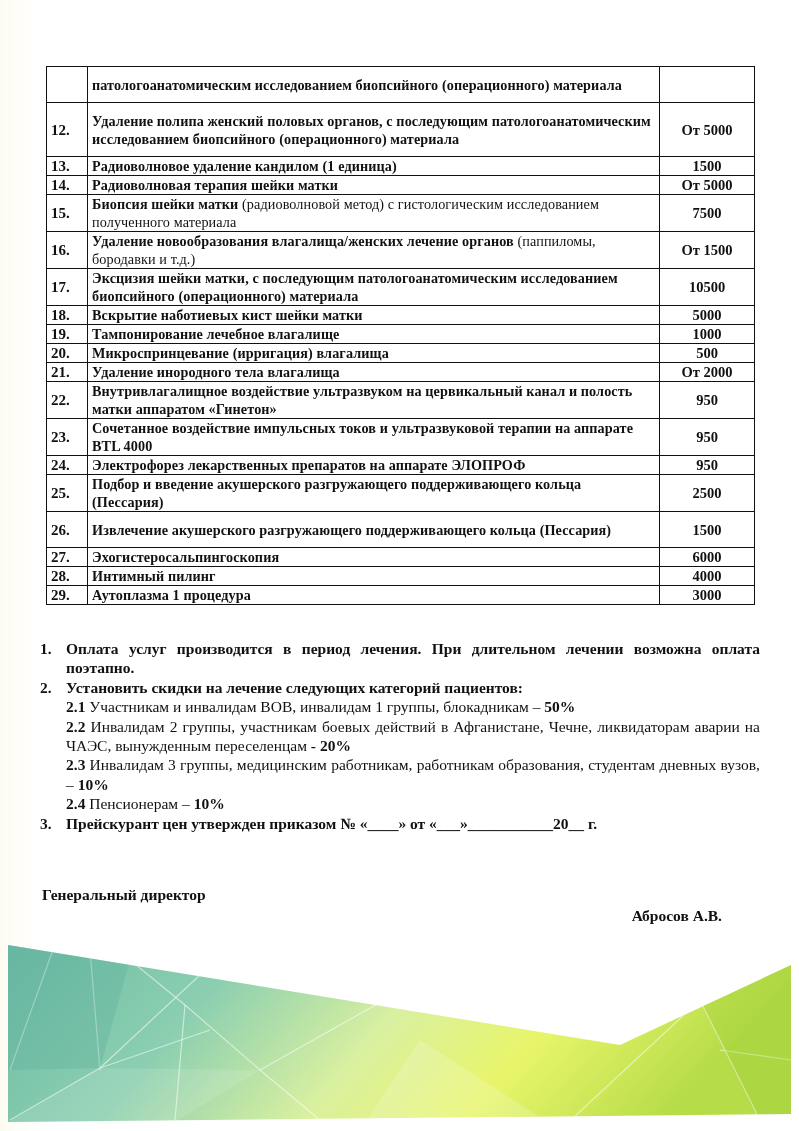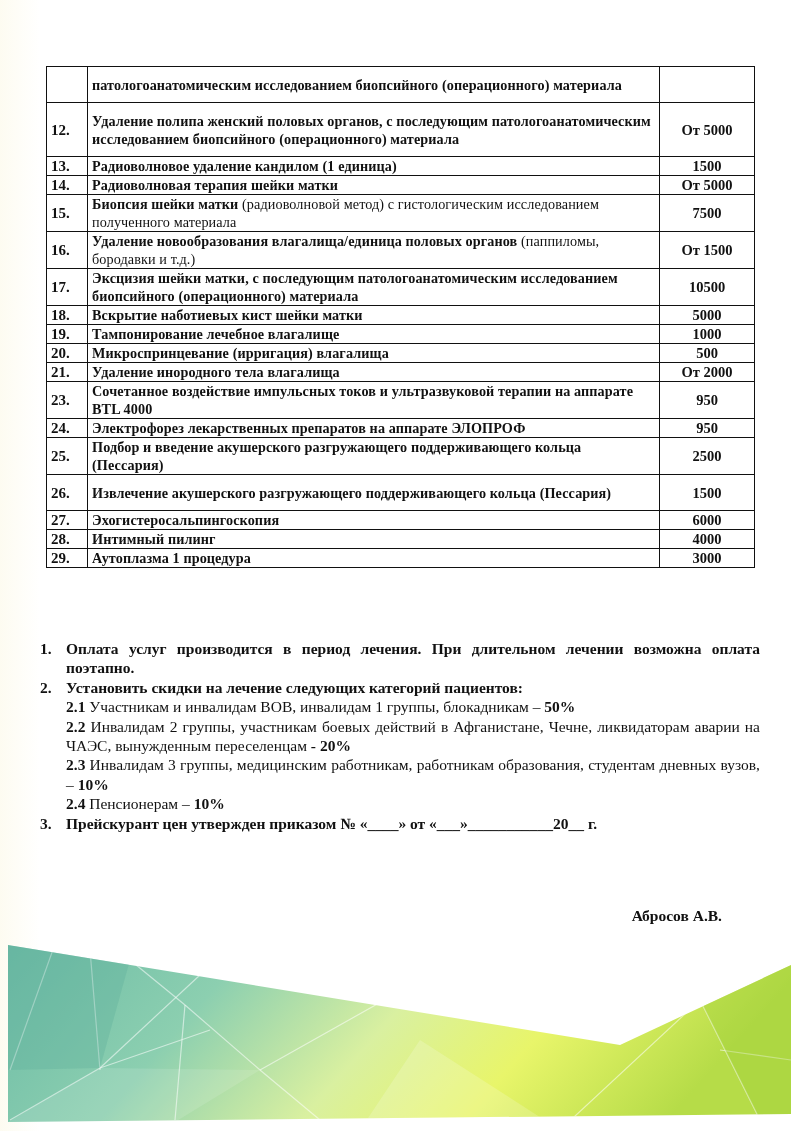--- a/index.html
+++ b/index.html
@@ -123,21 +123,21 @@
         <td class="name"><span>Радиоволновая терапия шейки матки</span></td>
         <td class="price-cell">От 5000</td>
       </tr>
       <tr class="h2">
         <td class="num">15.</td>
         <td class="name"><span>Биопсия шейки матки</span><span class="normal"> (радиоволновой метод) с гистологическим исследованием полученного материала</span></td>
         <td class="price-cell">7500</td>
       </tr>
       <tr class="h2">
         <td class="num">16.</td>
-        <td class="name"><span>Удаление новообразования влагалища/единица половых органов</span><span class="normal"> (паппиломы, бородавки и т.д.)</span></td>
+        <td class="name"><span>Удаление новообразования влагалища/женских лечение органов</span><span class="normal"> (паппиломы, бородавки и т.д.)</span></td>
         <td class="price-cell">От 1500</td>
       </tr>
       <tr class="h2">
         <td class="num">17.</td>
         <td class="name"><span>Эксцизия шейки матки, с последующим патологоанатомическим исследованием биопсийного (операционного) материала</span></td>
         <td class="price-cell">10500</td>
       </tr>
       <tr class="h1">
         <td class="num">18.</td>
         <td class="name"><span>Вскрытие наботиевых кист шейки матки</span></td>
@@ -150,20 +150,25 @@
       </tr>
       <tr class="h1">
         <td class="num">20.</td>
         <td class="name"><span>Микроспринцевание (ирригация) влагалища</span></td>
         <td class="price-cell">500</td>
       </tr>
       <tr class="h1">
         <td class="num">21.</td>
         <td class="name"><span>Удаление инородного тела влагалища</span></td>
         <td class="price-cell">От 2000</td>
+      </tr>
+      <tr class="h2">
+        <td class="num">22.</td>
+        <td class="name"><span>Внутривлагалищное воздействие ультразвуком на цервикальный канал и полость матки аппаратом «Гинетон»</span></td>
+        <td class="price-cell">950</td>
       </tr>
       <tr class="h2">
         <td class="num">23.</td>
         <td class="name"><span>Сочетанное воздействие импульсных токов и ультразвуковой терапии на аппарате BTL 4000</span></td>
         <td class="price-cell">950</td>
       </tr>
       <tr class="h1">
         <td class="num">24.</td>
         <td class="name"><span>Электрофорез лекарственных препаратов на аппарате ЭЛОПРОФ</span></td>
         <td class="price-cell">950</td>
@@ -211,14 +216,15 @@
     <div class="sub"><b>2.3</b><span> Инвалидам 3 группы, медицинским работникам, работникам образования, студентам дневных вузов, – </span><b>10%</b></div>
     <div class="sub"><b>2.4</b><span> Пенсионерам – </span><b>10%</b></div>
   </div>
   <div class="note">
     <span class="n">3.</span>
     <span class="t" style="text-align:left">Прейскурант цен утвержден приказом № «____» от «___»___________20__ г.</span>
   </div>
 </div>
 
 <div class="signature">
+  <div>Генеральный директор</div>
   <div class="sig-name">Абросов А.В.</div>
 </div>
 
 </body></html>

